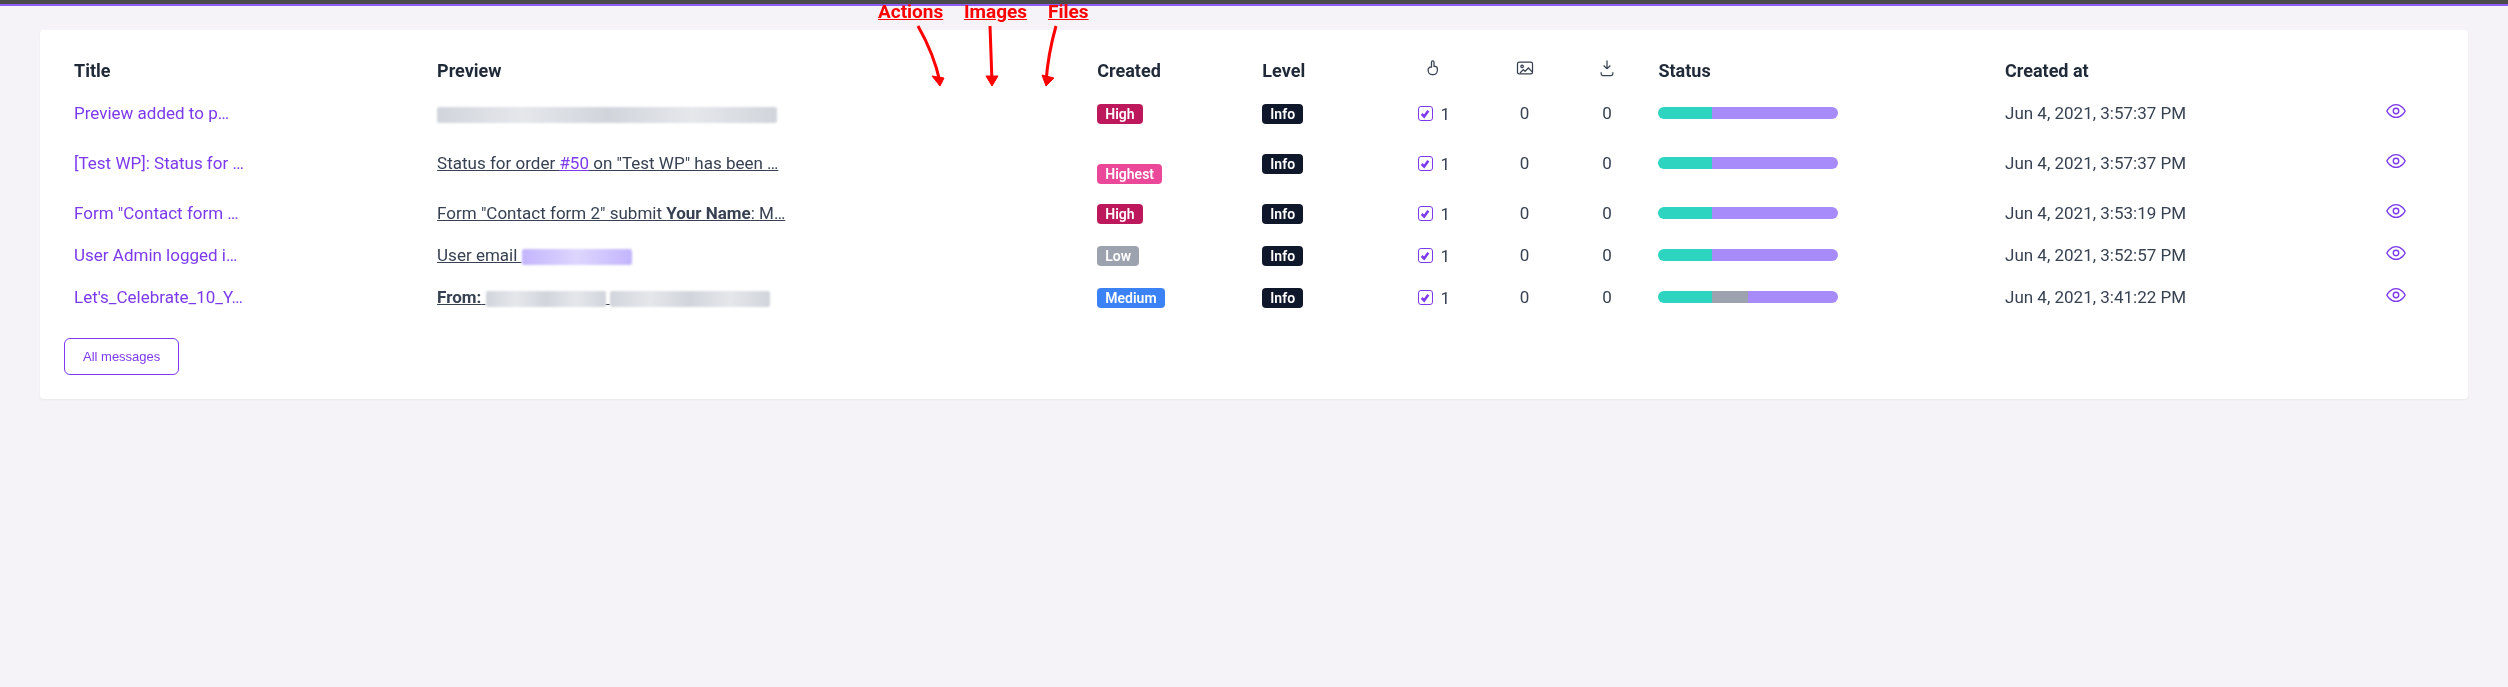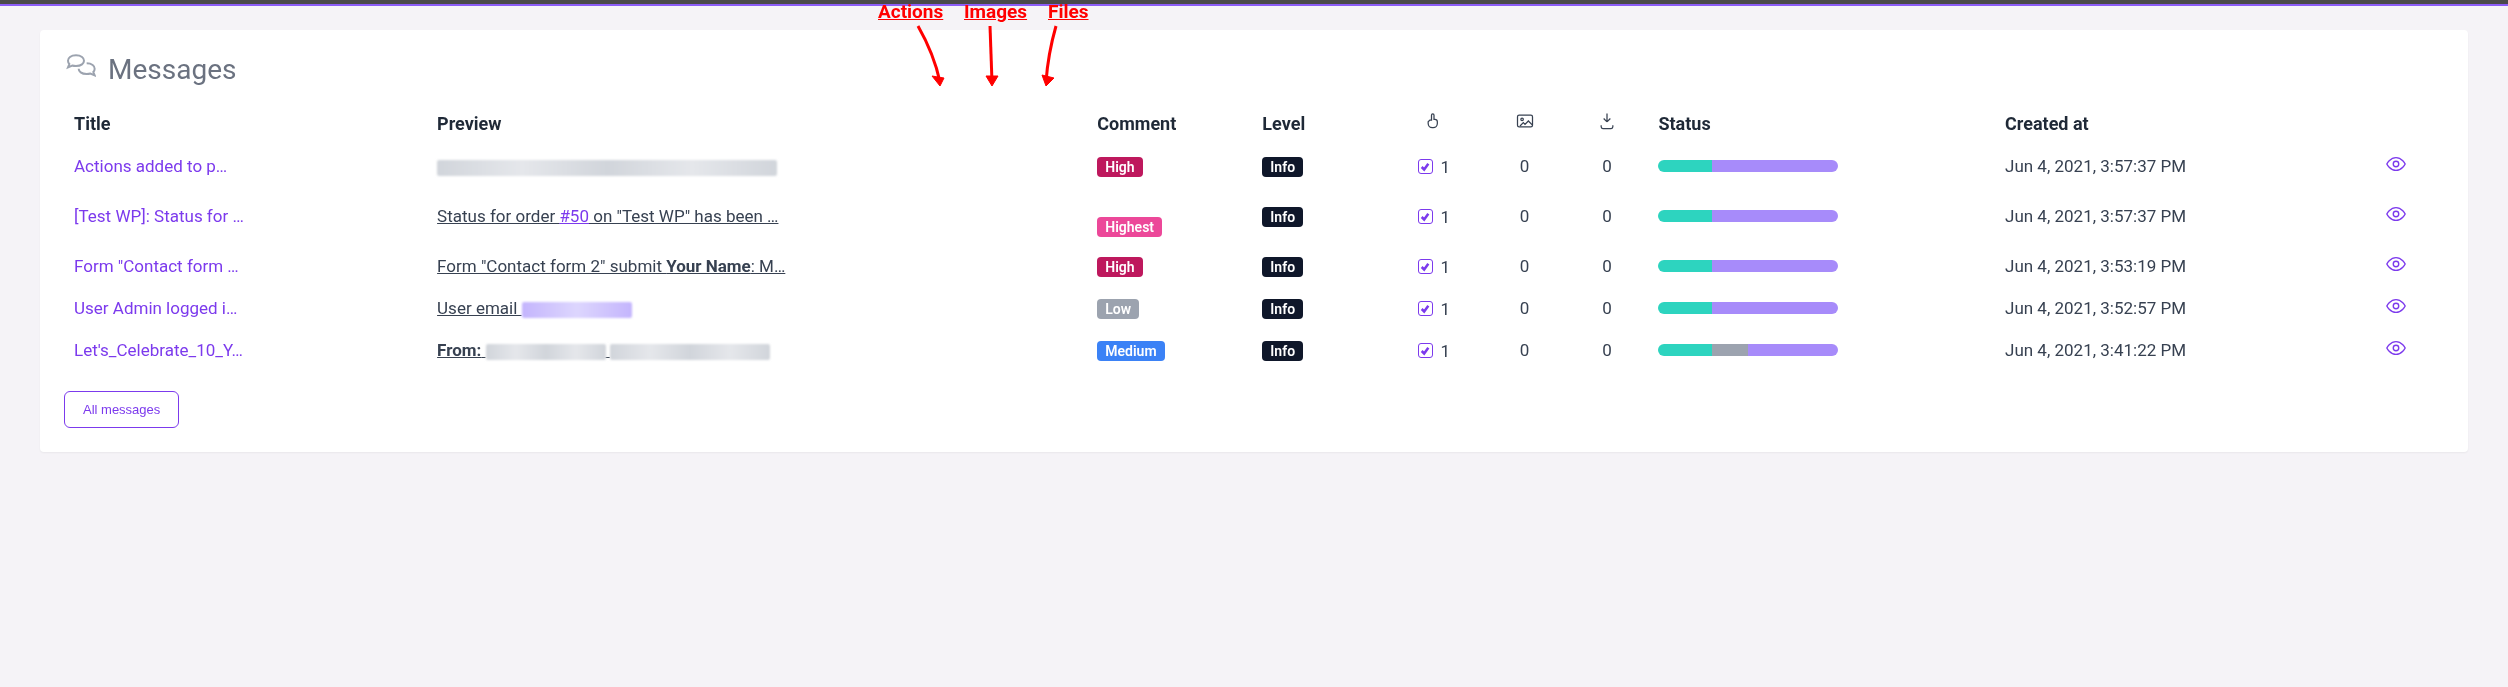--- a/index.html
+++ b/index.html
@@ -202,48 +202,39 @@
       <svg class="arrow" style="left:938px; top:24px;" width="30" height="70">
         <path d="M12 2 L 14 58" stroke-width="3" fill="none"></path>
         <path d="M14 62 l-6 -10 l12 0 z"></path>
       </svg>
       <svg class="arrow" style="left:996px; top:24px;" width="30" height="70">
         <path d="M20 2 Q 12 30 10 58" stroke-width="3" fill="none"></path>
         <path d="M10 62 l-4 -11 l12 3 z"></path>
       </svg>
     </div>
 
-    <div class="heading">
-      <span>
-        <svg viewBox="0 0 24 24" fill="none" stroke-width="1.5">
-          <path d="M3 8c0-2 2-4 6-4s6 2 6 4-2 4-6 4c-1 0-2-.1-2.8-.4L3 13l1-2.5C3.4 9.8 3 9 3 8z"></path>
-          <path d="M11 14c0 2 2 4 6 4 1 0 2-.1 2.8-.4L23 19l-1-2.5c.6-.7 1-1.5 1-2.5 0-2-2-4-6-4"></path>
-        </svg>
-      </span>
-      <span>Messages</span>
-    </div>
 
     <table>
       <colgroup>
         <col class="col-title">
           <col class="col-preview">
           <col class="col-prio">
           <col class="col-level">
         <col class="col-act">
           <col class="col-img">
           <col class="col-file">
           <col class="col-status">
         <col class="col-date">
           <col class="col-eye">
       </colgroup>
       <thead>
         <tr>
           <th>Title</th>
           <th>Preview</th>
-          <th>Comment</th>
+          <th>Created</th>
           <th>Level</th>
           <th class="center">
             <span class="hicon">
               <svg viewBox="0 0 24 24">
                   <path d="M9 11V5a1.5 1.5 0 013 0v5h1a3 3 0 013 3v2a5 5 0 01-5 5h-1a5 5 0 01-5-5v-2l2-2z"></path>
                 </svg>
             </span>
           </th>
           <th class="center">
             <span class="hicon">
@@ -261,21 +252,21 @@
                 </svg>
             </span>
           </th>
           <th>Status</th>
           <th>Created at</th>
           <th></th>
         </tr>
       </thead>
       <tbody id="tbody">
           <tr>
-            <td class="title"><a href="#">Actions added to p…</a></td>
+            <td class="title"><a href="#">Preview added to p…</a></td>
             <td class="preview"><span class="blur" style="width: 340px;">&nbsp;</span></td>
             <td><span class="badge High">High</span></td>
             <td><span class="badge Info">Info</span></td>
             <td class="center"><span class="chk-cell">
                 <span class="chk">
                   <svg viewBox="0 0 12 12">
                     <path d="M2 6l3 3 5-7"></path>
                   </svg>
                 </span>
                 <span>1</span>

